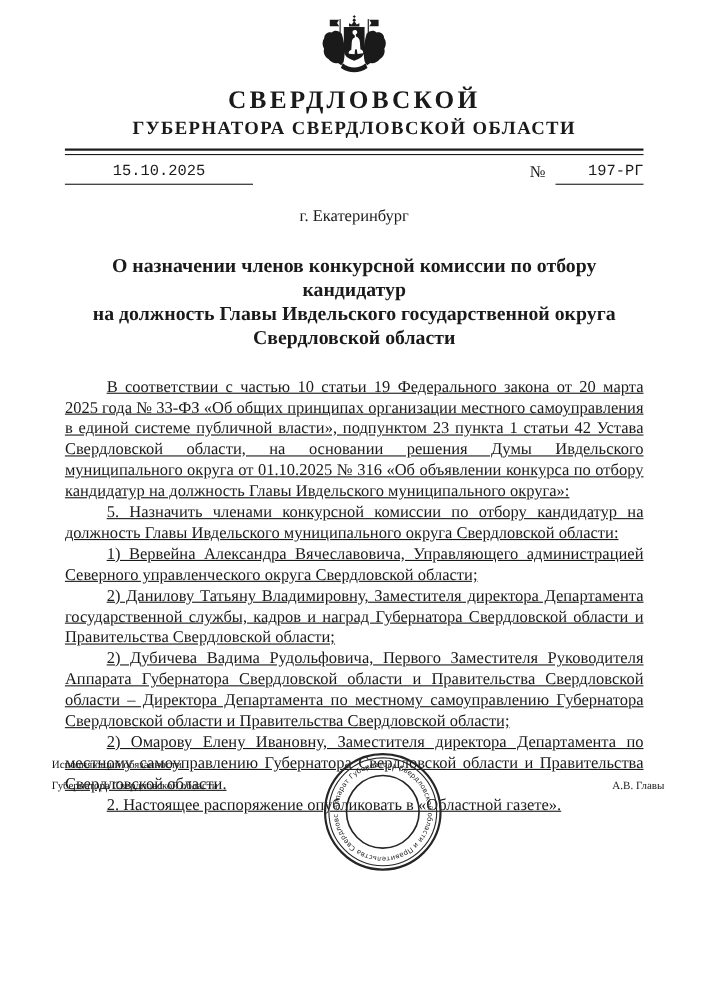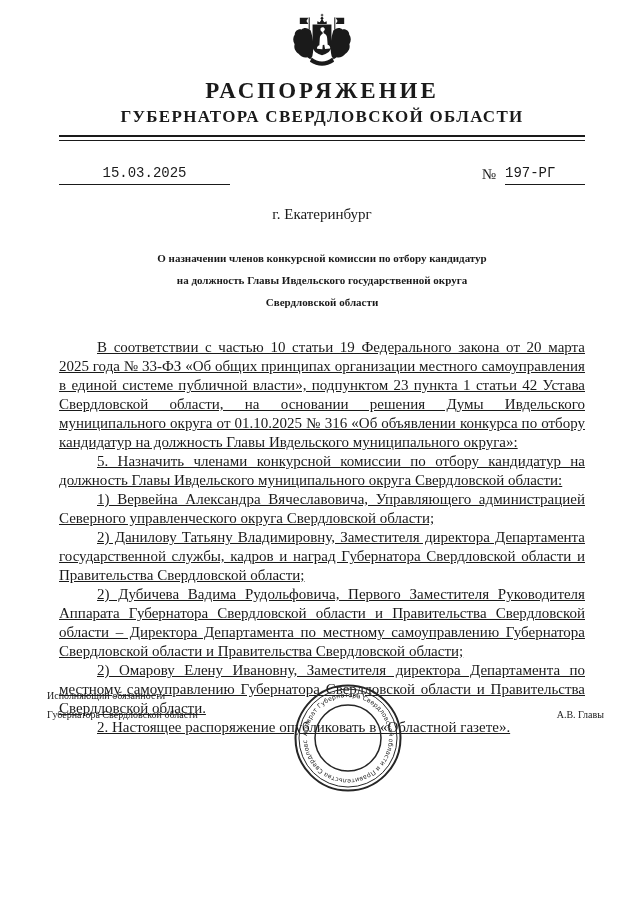--- a/index.html
+++ b/index.html
@@ -40,31 +40,31 @@
   }
   .date-field {
     width:171px; text-align:center;
     border-bottom:1.2px solid #1a1a1a;
     font-family:"Liberation Mono", monospace;
     font-size:14px; padding-bottom:3px;
   }
   .num-group { display:flex; align-items:flex-end; }
   .num-sign { font-size:15px; padding-bottom:2px; margin-right:9px; }
   .num-field {
-    width:80px; text-align:left;
+    width:80px; text-align:right;
     border-bottom:1.2px solid #1a1a1a;
     font-family:"Liberation Mono", monospace;
-    font-size:14px; padding-bottom:3px;margin-top:17px;
+    font-size:14px; padding-bottom:3px;
   }
   .city-line { margin-top:21px; text-align:center; font-size:15px; }
 
   .subject {
     margin-top:24px;
     text-align:center;
-    font-weight:bold; font-size:11px; line-height:22px;
+    font-weight:bold; font-size:18px; line-height:22px;
   }
 
   .doc-body {
     margin-top:25px;
     font-size:15px; line-height:19px;
     text-align:justify;
   }
   .doc-body p { margin:0; text-indent:38px;text-decoration:underline; }
 
   .sig-row {
@@ -118,27 +118,27 @@
 
           <path d="M48,18 c3,-3.5 7.5,-3.5 9.5,-1.2 c4,-1 7.5,2 7.3,5.4 c2.2,3 2.2,7.2 0.2,10.2 c1.2,4 -1,8 -4.2,10 c-2.2,3 -6.2,4.8 -9.2,3.8 l-3.2,2.2 -2.2,-3.2 c-2,-8.5 -1,-18.5 1.8,-27.2 z"></path>
 
           <path d="M25,46.5 c7,5.5 15,5.5 22,0 l1.8,4.5 c-8.5,5.5 -17.1,5.5 -25.6,0 z"></path>
         </g>
 
         <path fill="#ffffff" d="M34.5,15.5 c1.5,-1.8 4,-1.2 4.4,0.6 c0.3,1.2 -0.4,2 -1.4,2.5 l0.3,2.2 c2.2,0.8 3.4,2.6 3.6,4.8 l0.6,7.5 c2,0.6 3,2.2 2.6,3.8 l-5.4,0.6 -0.8,-4.6 -1.6,0.3 -0.4,4.5 -5.6,-0.4 c-0.5,-1.8 0.6,-3.3 2.4,-3.9 l0.5,-7.6 c0.2,-2 1.2,-3.6 3,-4.4 l-0.2,-2 c-1.6,-0.3 -2.5,-1.6 -2,-3.9 z"></path>
       </svg>
     </div>
 
-    <div class="doc-type">РАСПОРЯЖЕНИЕ</div>
+    <div class="doc-type">СВЕРДЛОВСКОЙ</div>
     <div class="org-title">ГУБЕРНАТОРА СВЕРДЛОВСКОЙ ОБЛАСТИ</div>
 
     <div class="header-rule"></div>
 
     <div class="meta-row">
-      <div class="date-field">15.03.2025</div>
+      <div class="date-field">15.10.2025</div>
       <div class="num-group">
         <span class="num-sign">№</span>
         <span class="num-field">197-РГ</span>
       </div>
     </div>
 
     <div class="city-line">г. Екатеринбург</div>
 
     <div class="subject">
       <div>О назначении членов конкурсной комиссии по отбору кандидатур</div>

